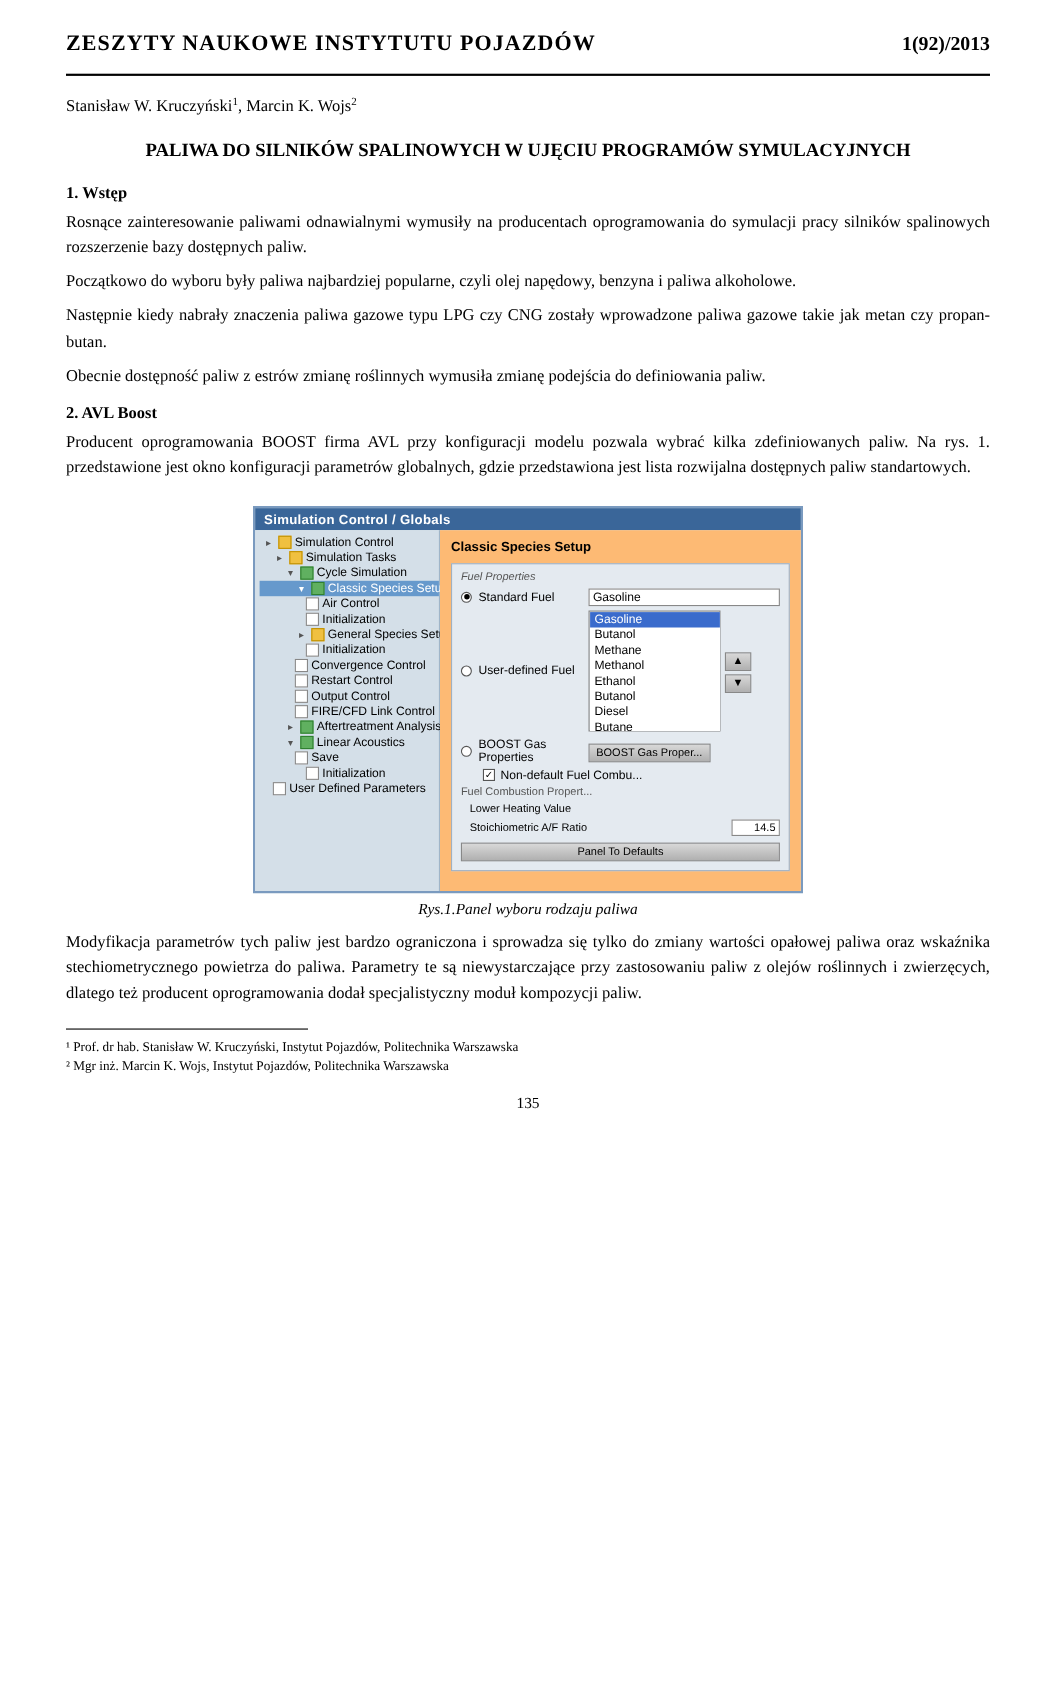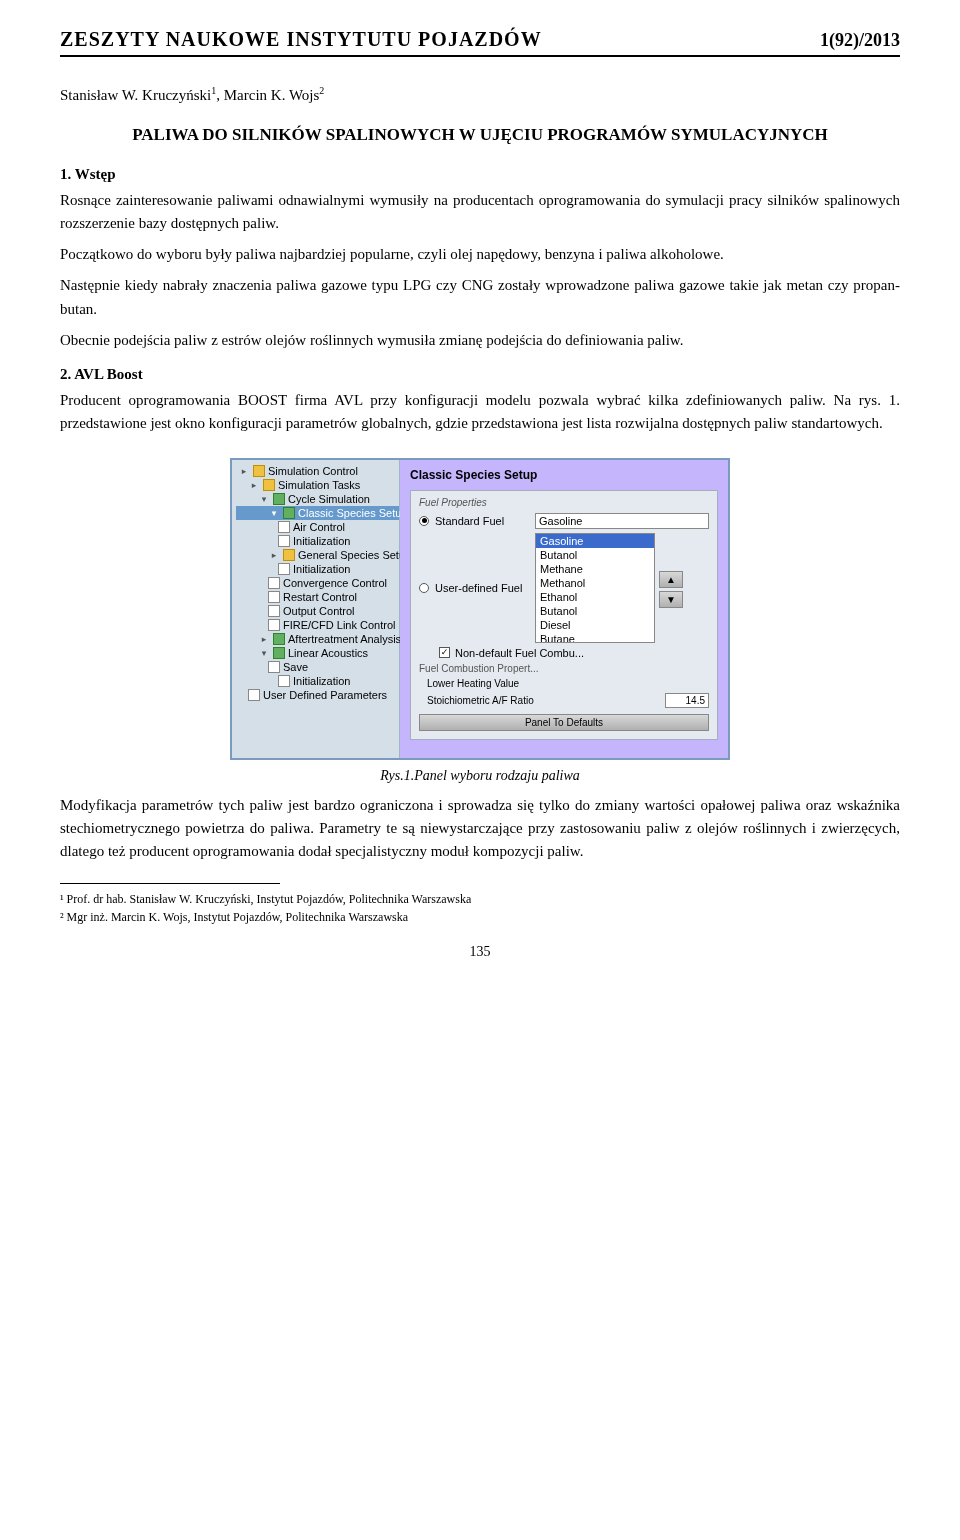--- a/index.html
+++ b/index.html
@@ -10,22 +10,22 @@
       color: #000;
       width: 960px;
       min-height: 1540px;
       padding: 28px 60px 40px 60px;
     }
     .header-line {
       display: flex;
       justify-content: space-between;
       align-items: baseline;
       border-bottom: 2px solid #000;
-      padding-bottom: 4px;
-      margin-bottom: 28px;
+      padding-bottom: 16px;
+      margin-bottom: 18px;
       gap: 35px;
     }
     .header-title {
       font-size: 20px;
       font-weight: bold;
       letter-spacing: 1px;
     }
     .header-issue {
       font-size: 18px;
       font-weight: bold;
@@ -81,21 +81,21 @@
     }
     .sim-left {
       width: 168px;
       min-width: 168px;
       background: #d4dfe8;
       padding: 4px 0 4px 4px;
       border-right: 1px solid #a0b5c8;
     }
     .sim-right {
       flex: 1;
-      background: #c4b5fd;
+      background: #fdba74;
       padding: 8px 10px 10px 10px;
     }
     .tree-item {
       display: flex;
       align-items: center;
       padding: 1px 0 1px 2px;
       cursor: pointer;
       white-space: nowrap;
       font-size: 11px;
       color: #000;
@@ -290,30 +290,31 @@
 </div>
 
 <div class="article-title">PALIWA DO SILNIKÓW SPALINOWYCH W UJĘCIU PROGRAMÓW SYMULACYJNYCH</div>
 
 <div class="section-heading">
   <span>1. Wstęp</span>
 </div>
 <p>Rosnące zainteresowanie paliwami odnawialnymi wymusiły na producentach oprogramowania do symulacji pracy silników spalinowych rozszerzenie bazy dostępnych paliw.</p>
 <p>Początkowo do wyboru były paliwa najbardziej popularne, czyli olej napędowy, benzyna i paliwa alkoholowe.</p>
 <p>Następnie kiedy nabrały znaczenia paliwa gazowe typu LPG czy CNG zostały wprowadzone paliwa gazowe takie jak metan czy propan-butan.</p>
-<p>Obecnie podejścia paliw z estrów olejów roślinnych wymusiła zmianę podejścia do definiowania paliw.</p>
+<p>Obecnie dostępność paliw z estrów zmianę roślinnych wymusiła zmianę podejścia do definiowania paliw.</p>
 
 <div class="section-heading">
   <span>2. AVL Boost</span>
 </div>
 <p>Producent oprogramowania BOOST firma AVL  przy konfiguracji modelu pozwala wybrać kilka zdefiniowanych paliw. Na rys. 1. przedstawione jest okno konfiguracji parametrów globalnych, gdzie przedstawiona jest lista rozwijalna dostępnych paliw standartowych.</p>
 
 <div class="figure-container">
   <div class="sim-window">
 
+    <div class="sim-titlebar">Simulation Control / Globals</div>
 
     <div class="sim-body">
 
       <div class="sim-left">
 
         <div class="tree-item">
           <span class="tree-icon expand">▸</span>
           <span class="tree-icon folder"></span>
           <span>Simulation Control</span>
         </div>
@@ -419,20 +420,25 @@
               <div class="fuel-list-item">Diesel</div>
               <div class="fuel-list-item">Butane</div>
 
             </div>
             <div style="display:flex;flex-direction:column;justify-content:flex-end;margin-left:4px;">
               <button class="boost-btn">▲</button>
               <button class="boost-btn">▼</button>
             </div>
           </div>
 
+          <div class="fuel-row" style="margin-top:6px;">
+            <div class="fuel-radio"></div>
+            <span class="fuel-label">BOOST Gas Properties</span>
+            <button class="boost-btn">BOOST Gas Proper...</button>
+          </div>
 
           <div class="checkbox-row">
             <div class="sim-checkbox checked"></div>
             <span>Non-default Fuel Combu...</span>
           </div>
 
           <div style="margin-left:0; font-size:10px; color:#555; margin-bottom:4px;">Fuel Combustion Propert...</div>
 
           <div style="margin-left:8px; font-size:10px; margin-bottom:2px;">
             <span>Lower Heating Value</span>

